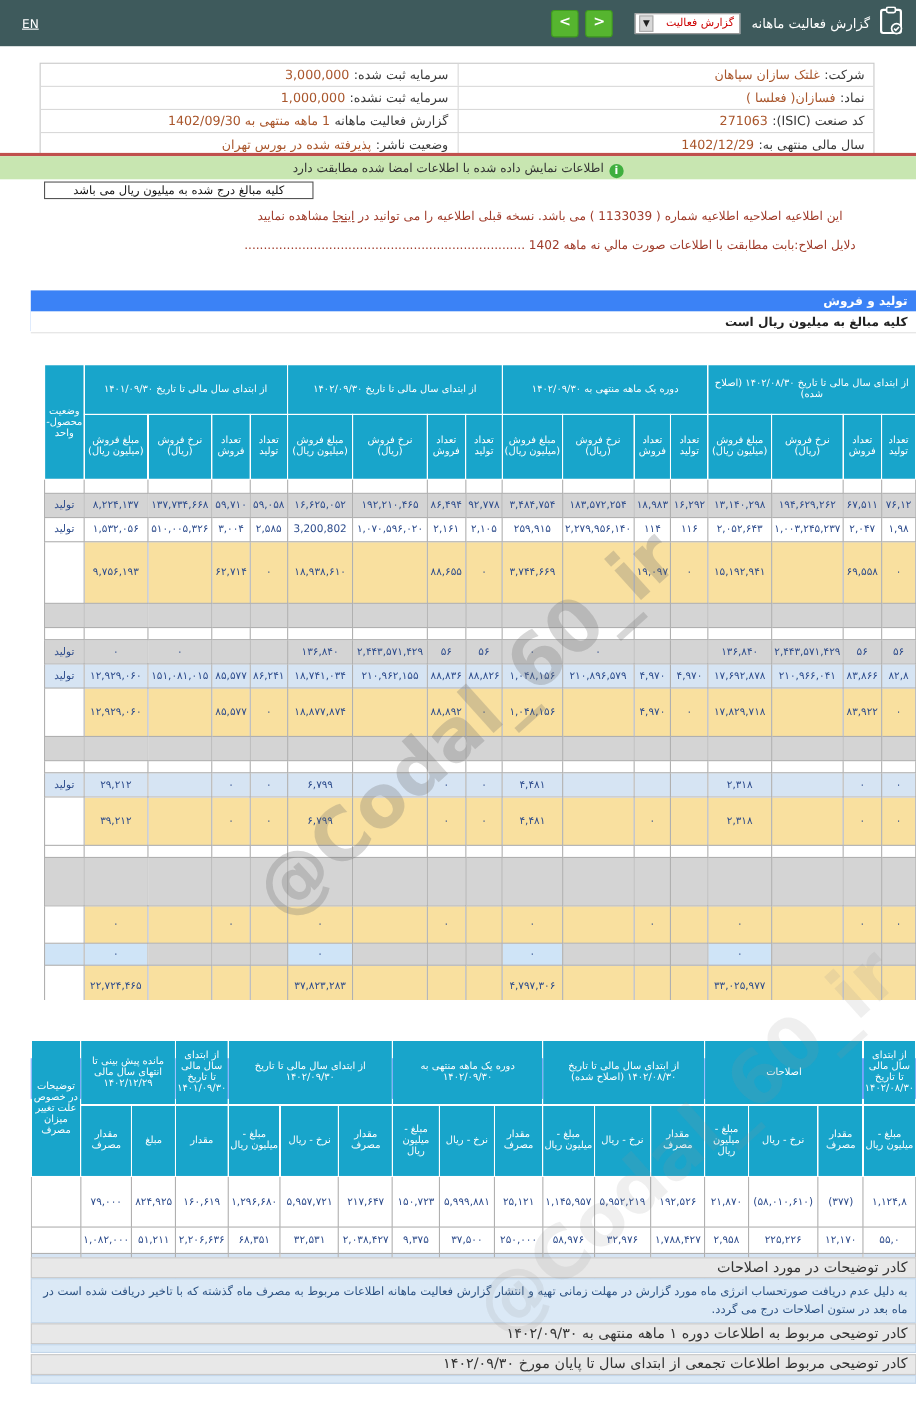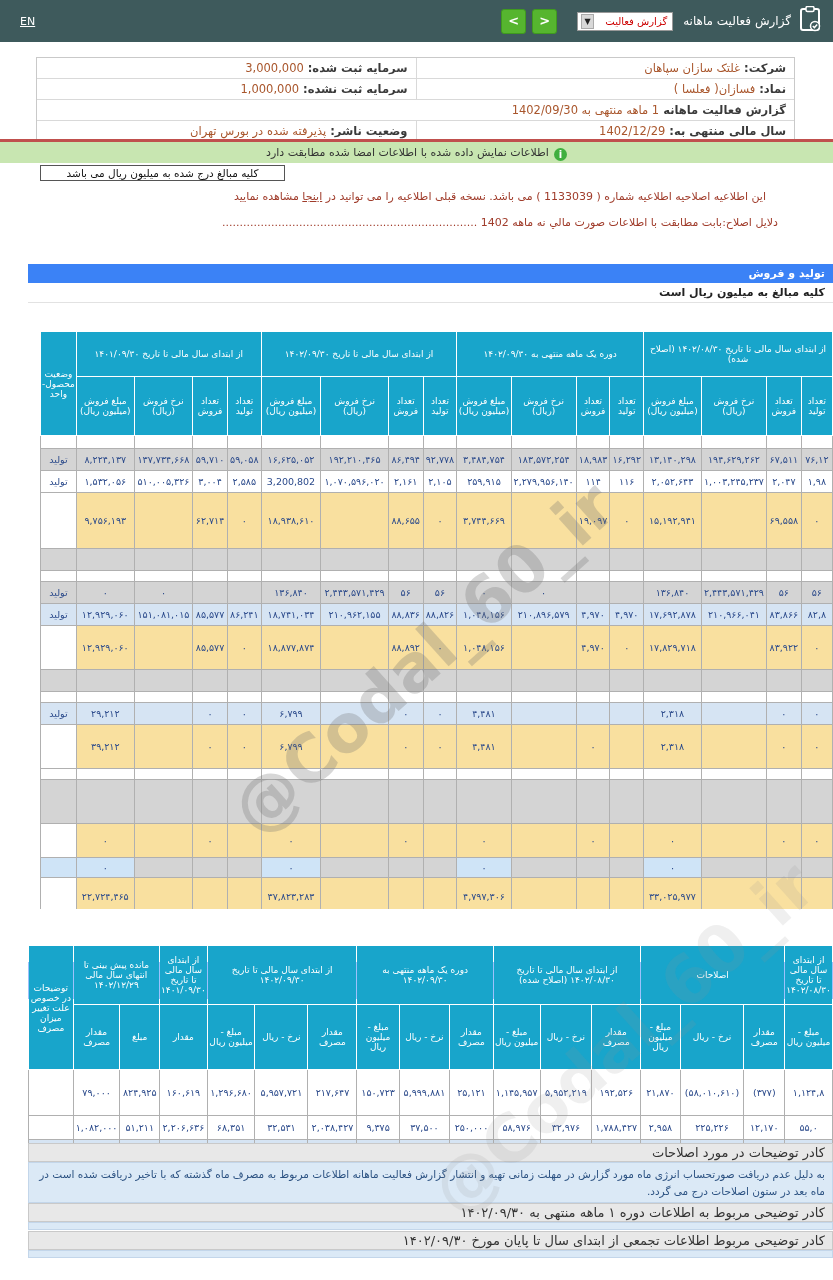--- a/index.html
+++ b/index.html
@@ -13,21 +13,21 @@
   .selectbox .arr{margin-right:auto;font-size:8px;color:#222;background:#d8d8d8;border:1px solid #aaa;width:11px;height:13px;text-align:center;line-height:13px;}
   .navbtn{width:23px;height:23px;background:#56b52f;border:1px solid #3f9a1e;border-radius:3px;color:#fff;font-weight:bold;font-size:13px;text-align:center;line-height:21px;margin-right:6px;cursor:pointer;}
   .nav-wrap{margin-right:14px;display:flex;direction:ltr;}
   .lang{margin-right:auto;margin-left:20px;color:#fff;font-size:11px;text-decoration:underline;cursor:pointer;}
   
   .cotable{position:absolute;top:57px;right:38px;width:757px;border:1px solid #c9c9c9;font-size:11.5px;background:#fff;}
   .corow{display:flex;border-bottom:1px solid #d9d9d9;height:20px;line-height:20px;}
   .corow:last-child{border-bottom:none;}
   .cocell{width:50%;padding:0 8px;box-sizing:border-box;border-left:1px solid #d9d9d9;white-space:nowrap;overflow:hidden;}
   .cocell.l{border-left:none;}
-  .cocell .lab{color:#3a3a3a;font-weight:bold;}
+  .cocell .lab{color:#3a3a3a;}
   .cocell .val{color:#a9562c;margin-right:4px;}
   .redline{position:absolute;top:139px;right:0;width:833px;height:3px;background:#c0504d;}
   .greenbar{position:absolute;top:142px;right:0;width:833px;height:21px;background:#c8e6b1;color:#333;font-size:11px;text-align:center;line-height:21px;}
   .infoicon{display:inline-block;width:13px;height:13px;border-radius:50%;background:#3faf3f;color:#fff;font-size:10px;line-height:13px;vertical-align:-2px;margin-left:5px;font-weight:bold;}
   .amtbox{position:absolute;top:165px;right:548px;width:245px;border:1px solid #555;font-size:10.5px;color:#111;text-align:center;padding:1px 4px;box-sizing:border-box;background:#fff;}
   .maroon{position:absolute;right:0;width:666px;text-align:center;color:#a03c2b;font-size:11px;}
   .maroon a{color:#a03c2b;text-decoration:underline;cursor:pointer;}
   
   .secbar{position:absolute;right:0;width:805px;height:37px;background:#3b82f6;color:#fff;font-size:11px;font-weight:bold;line-height:19px;padding-right:8px;box-sizing:border-box;}
   .noterow{position:absolute;right:0;width:805px;height:20px;background:#fff;border-bottom:1px solid #e2e2e2;color:#222;font-weight:bold;font-size:11px;line-height:20px;padding-right:8px;box-sizing:border-box;}
@@ -76,20 +76,21 @@
   <div class="cotable" id="cotable">
       <div class="corow">
         <div class="cocell"><span class="lab">شرکت:</span><span class="val">غلتک سازان سپاهان</span></div>
         <div class="cocell l"><span class="lab">سرمایه ثبت شده:</span><span class="val">3,000,000</span></div>
       </div>
       <div class="corow">
         <div class="cocell"><span class="lab">نماد:</span><span class="val">فسازان( فعلسا )</span></div>
         <div class="cocell l"><span class="lab">سرمایه ثبت نشده:</span><span class="val">1,000,000</span></div>
       </div>
       <div class="corow">
+        <div class="cocell"><span class="lab">کد صنعت (ISIC):</span><span class="val">271063</span></div>
         <div class="cocell l"><span class="lab">گزارش فعالیت ماهانه</span><span class="val">1 ماهه منتهی به 1402/09/30</span></div>
       </div>
       <div class="corow">
         <div class="cocell"><span class="lab">سال مالی منتهی به:</span><span class="val">1402/12/29</span></div>
         <div class="cocell l"><span class="lab">وضعیت ناشر:</span><span class="val">پذیرفته شده در بورس تهران</span></div>
       </div>
     </div>
 
   <div class="redline"></div>
   <div class="greenbar">

